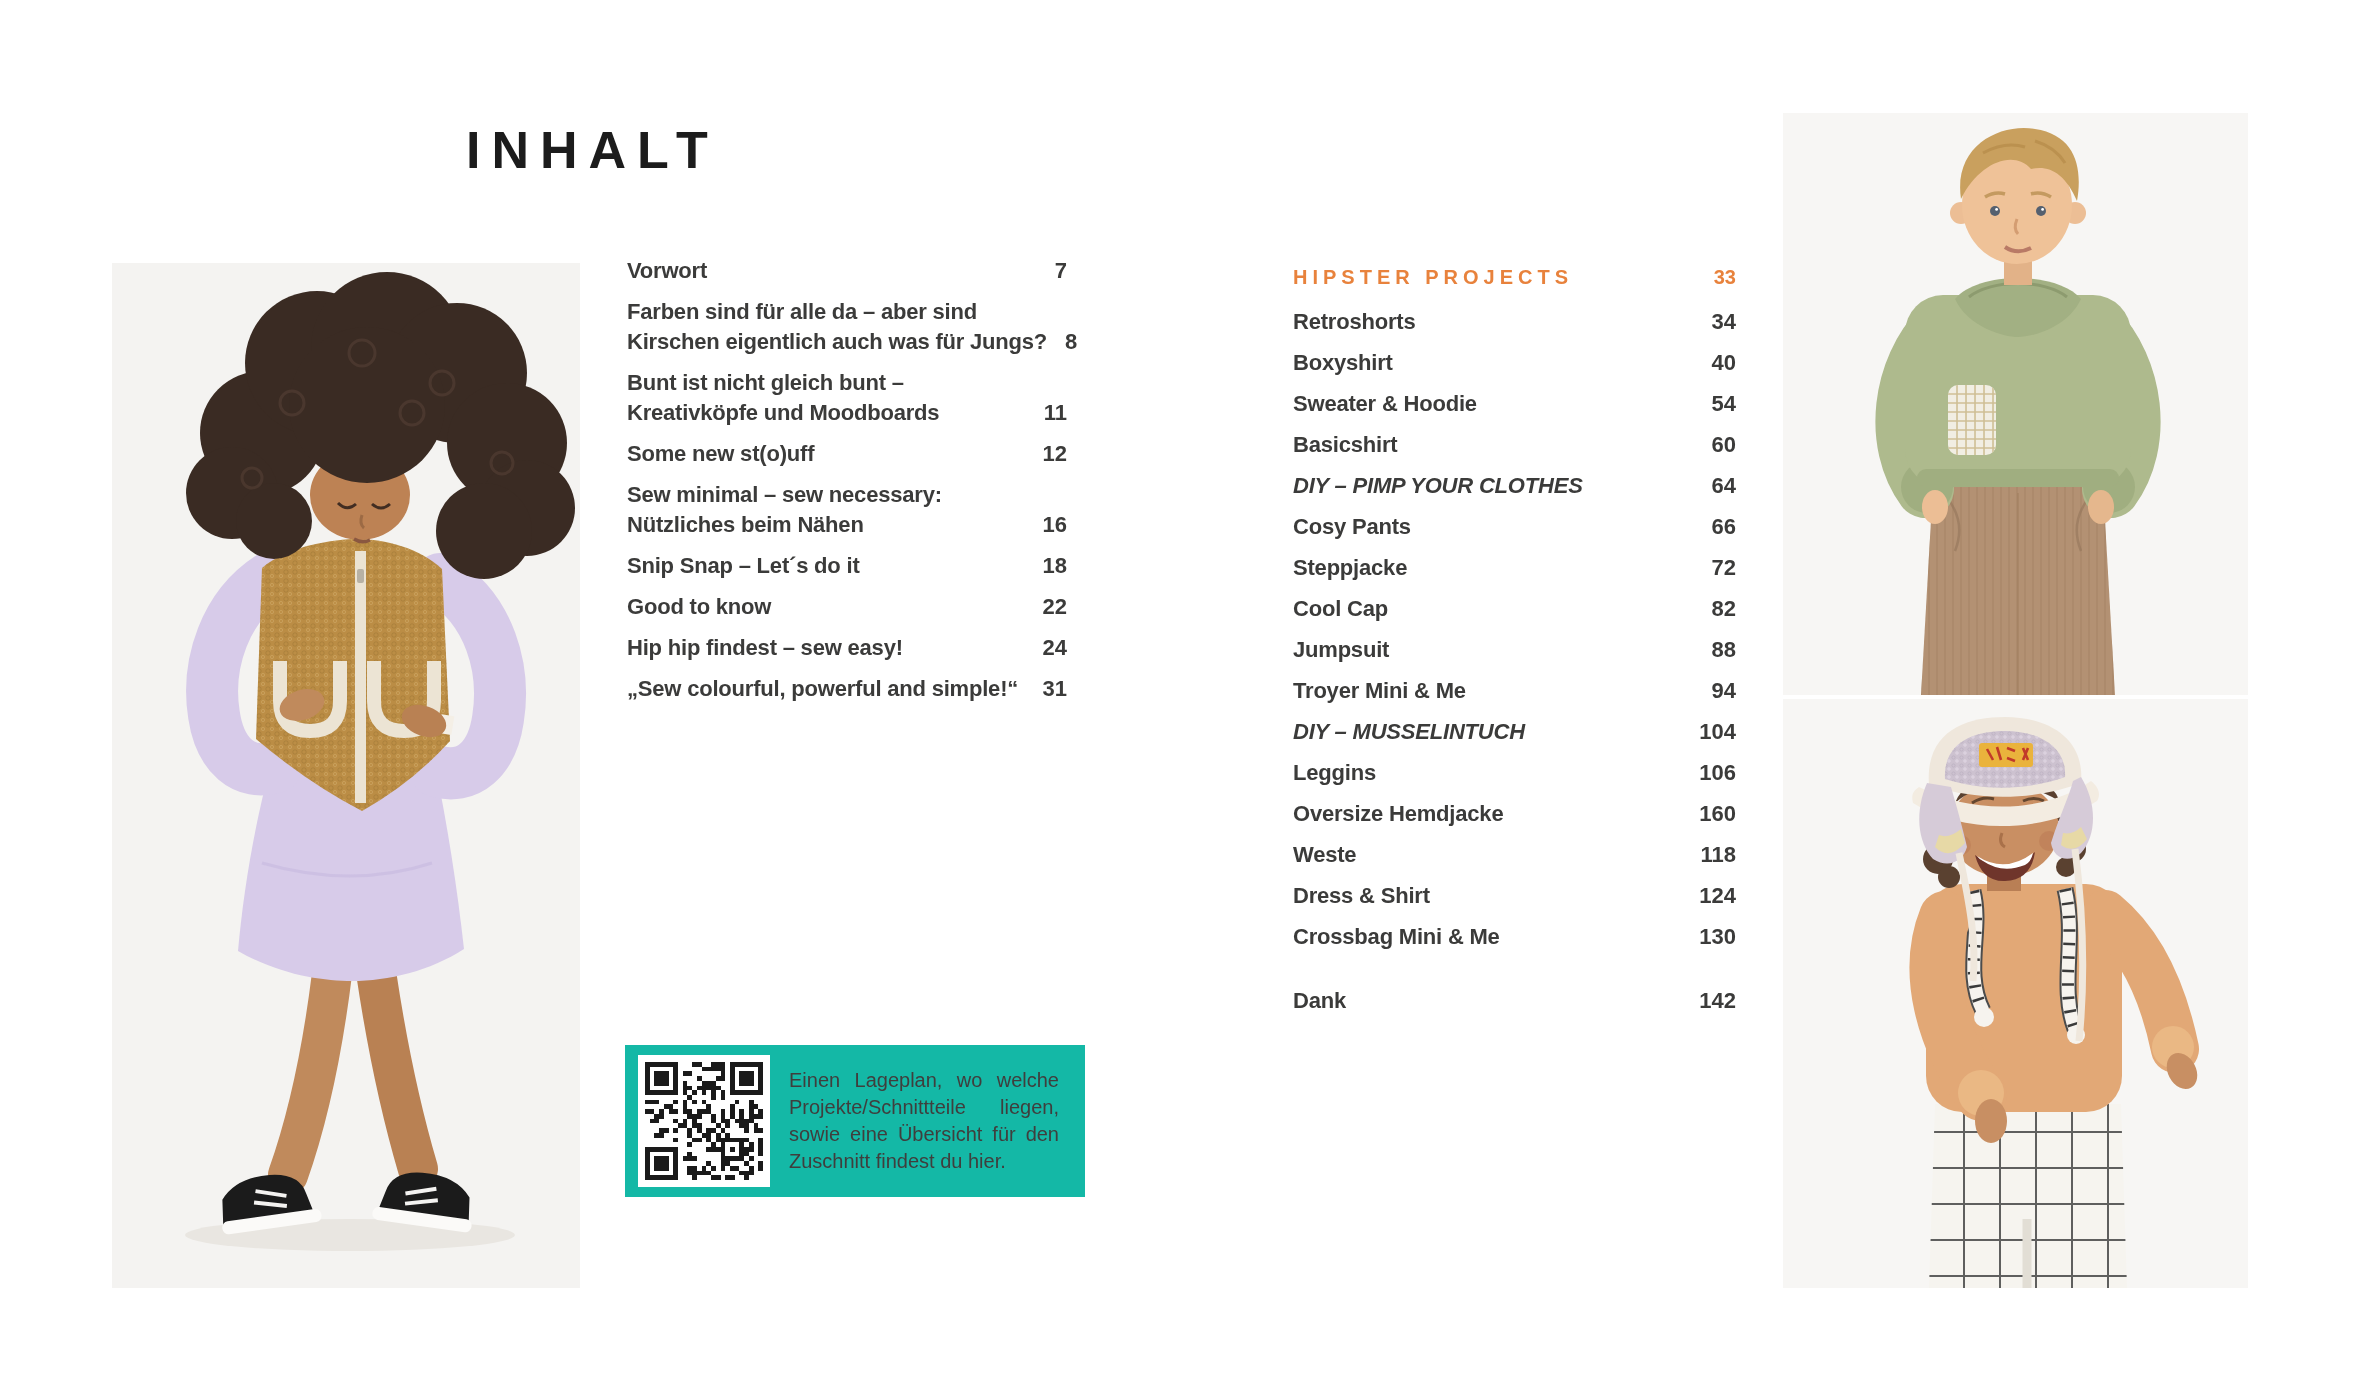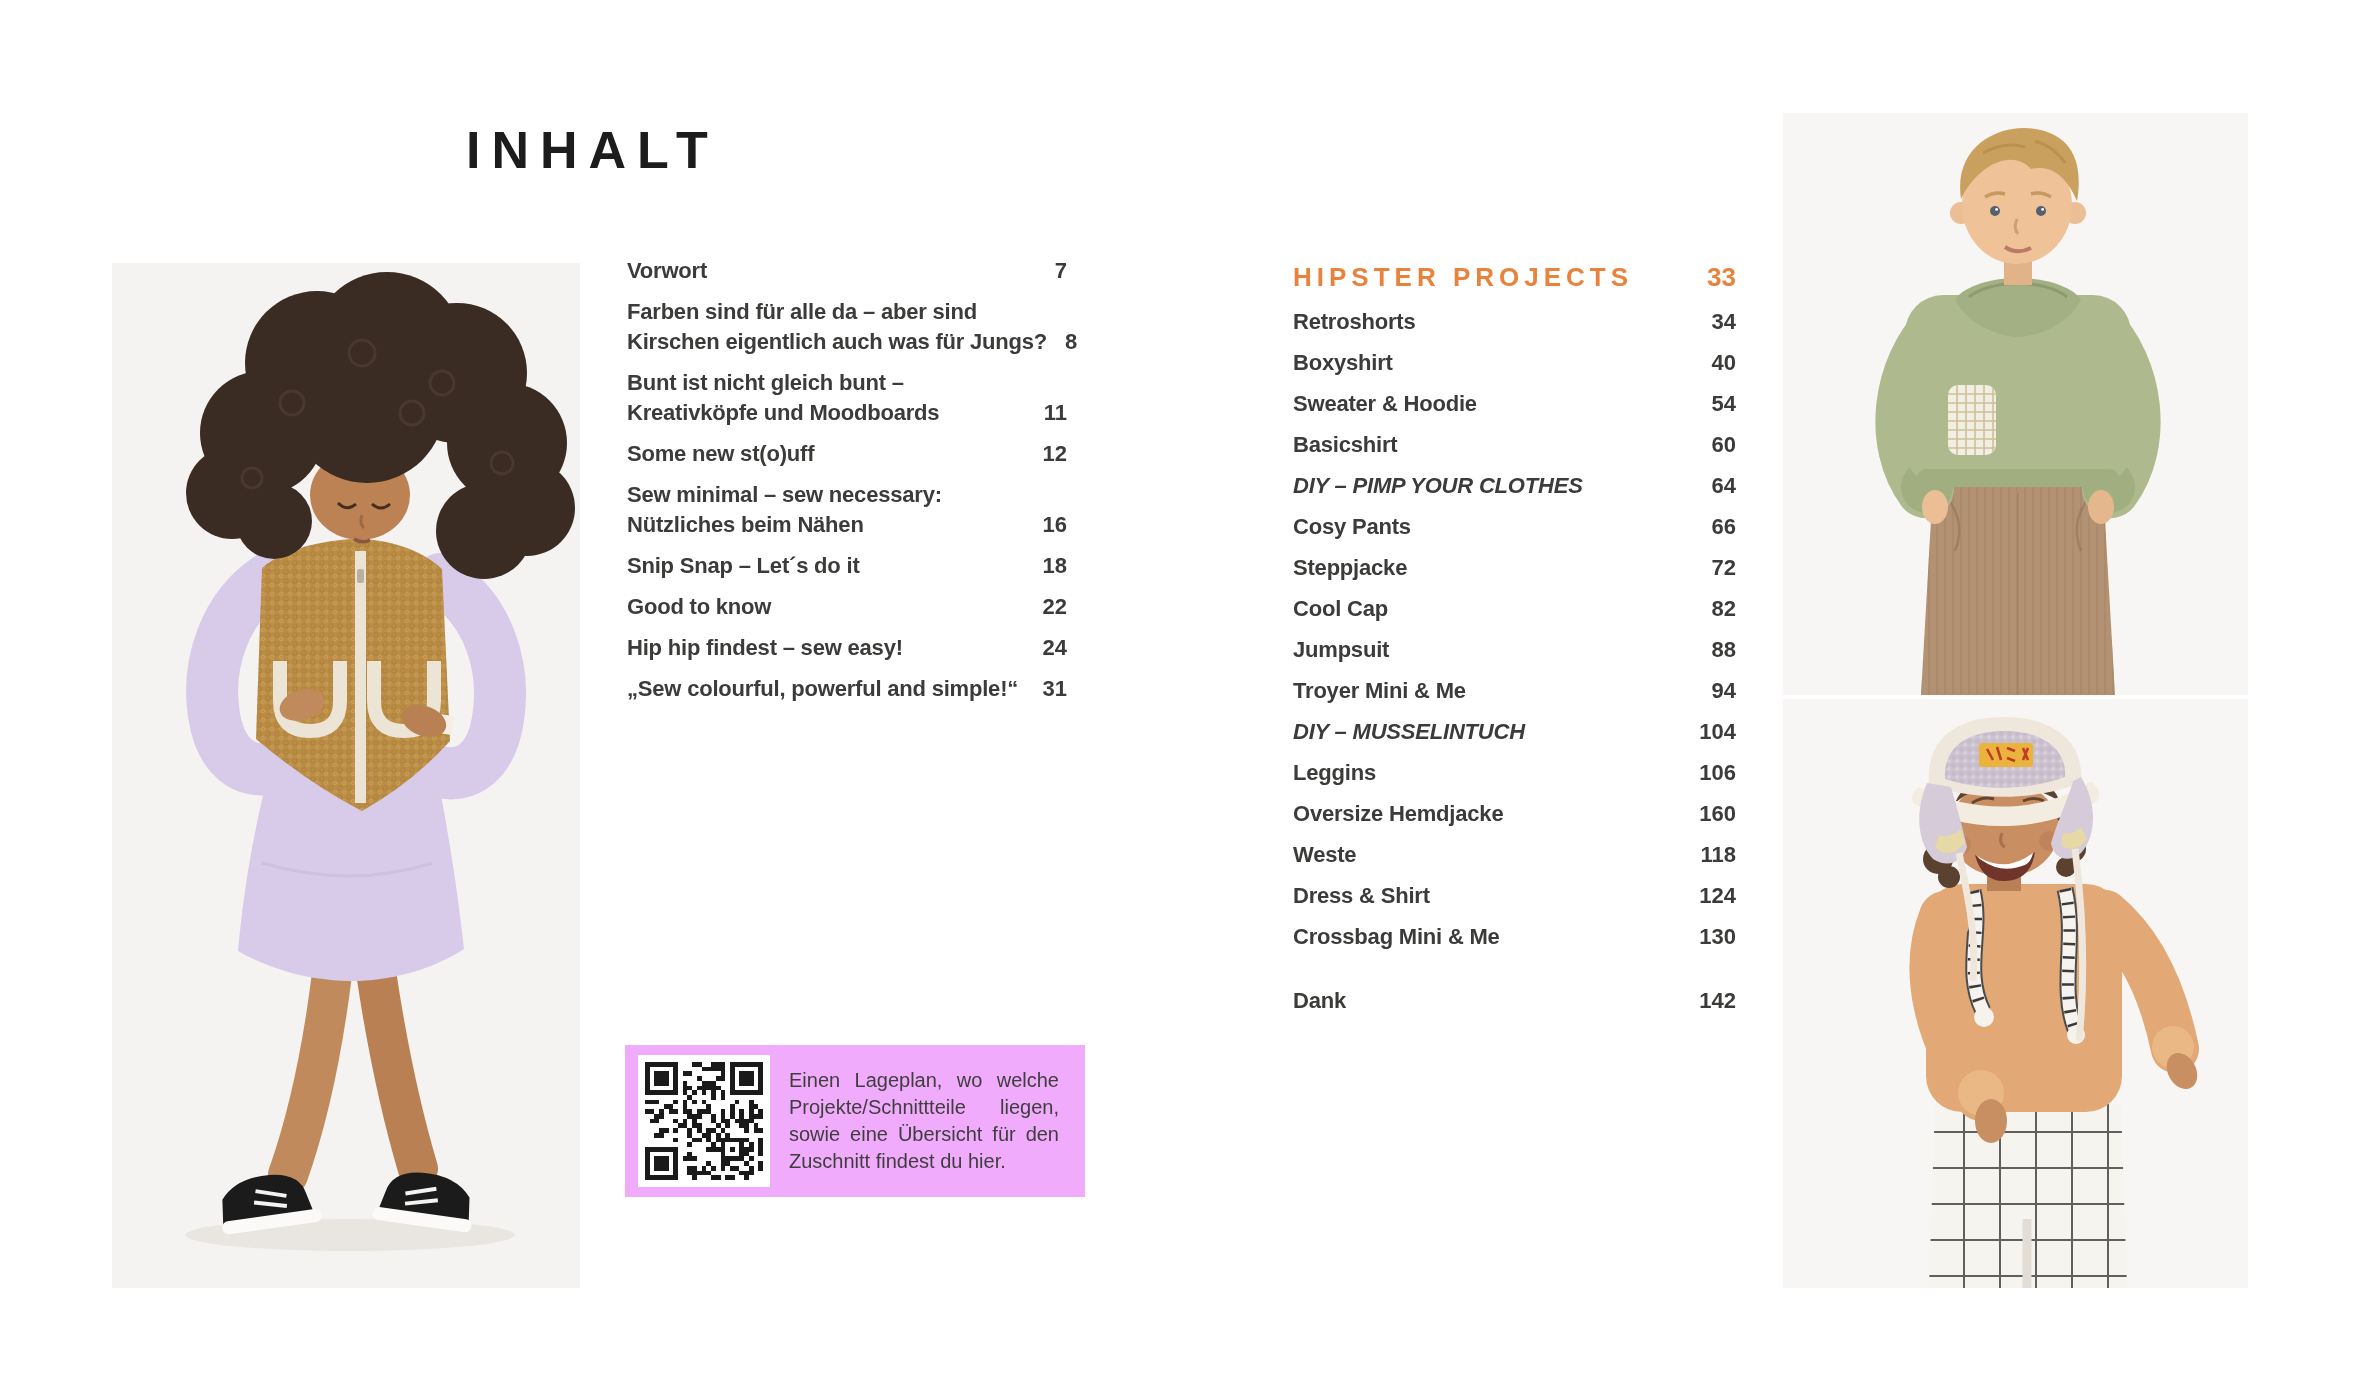--- a/index.html
+++ b/index.html
@@ -18,30 +18,30 @@
   
   .toc{position:absolute;font-size:22px;line-height:30px;color:#3b3b3a;}
   .toc-left{left:627px;top:256px;width:440px;}
   .toc-right{left:1293px;top:262px;width:443px;}
   .toc-row{display:flex;align-items:flex-end;margin-bottom:11px;font-weight:bold;}
   .toc-label{flex:1 1 auto;padding-right:18px;}
   .toc-line{display:block;white-space:nowrap;letter-spacing:-0.2px;}
   .toc-page{flex:0 0 auto;margin-left:auto;white-space:nowrap;}
   .italic .toc-line{font-style:italic;}
   .header-row{
-    color:#e8823c;font-weight:bold;font-size:26px;margin-bottom:15px;align-items:flex-end;
+    color:#e8823c;font-weight:bold;font-size:20px;margin-bottom:15px;align-items:flex-end;
   }
   .header-row .hdr-label{letter-spacing:5px;white-space:nowrap;flex:1 1 auto;}
   .header-row .hdr-page{margin-left:auto;letter-spacing:0;}
   .footer-block{margin-top:34px;}
 
   
   .qr-panel{
     position:absolute;left:625px;top:1045px;width:460px;height:152px;
-    background:#f0abfc;box-sizing:border-box;display:flex;align-items:center;
+    background:#14b8a6;box-sizing:border-box;display:flex;align-items:center;
     padding:9px 26px 9px 13px;gap:19px;
   }
   .qr-tile{
     width:132px;height:132px;background:#ffffff;flex:0 0 auto;
     display:flex;align-items:center;justify-content:center;
   }
   .qr-tile svg{width:118px;height:118px;display:block;shape-rendering:crispEdges;}
   .qr-text{
     margin:0;font-size:20px;line-height:27px;text-align:justify;color:#3f3e3d;flex:1 1 auto;
   }

